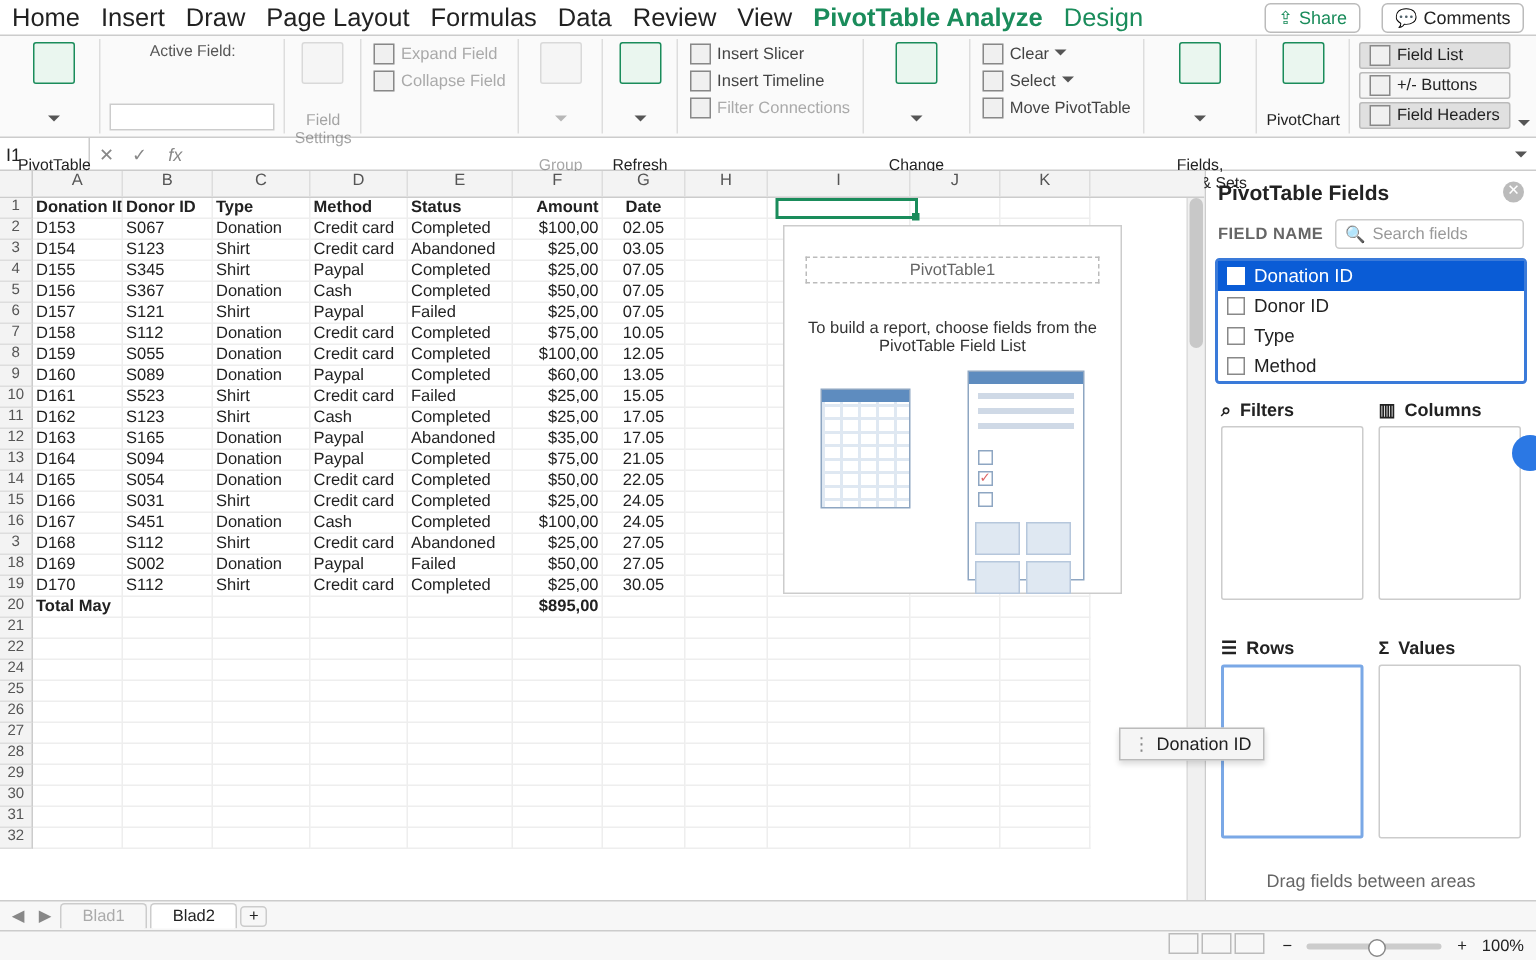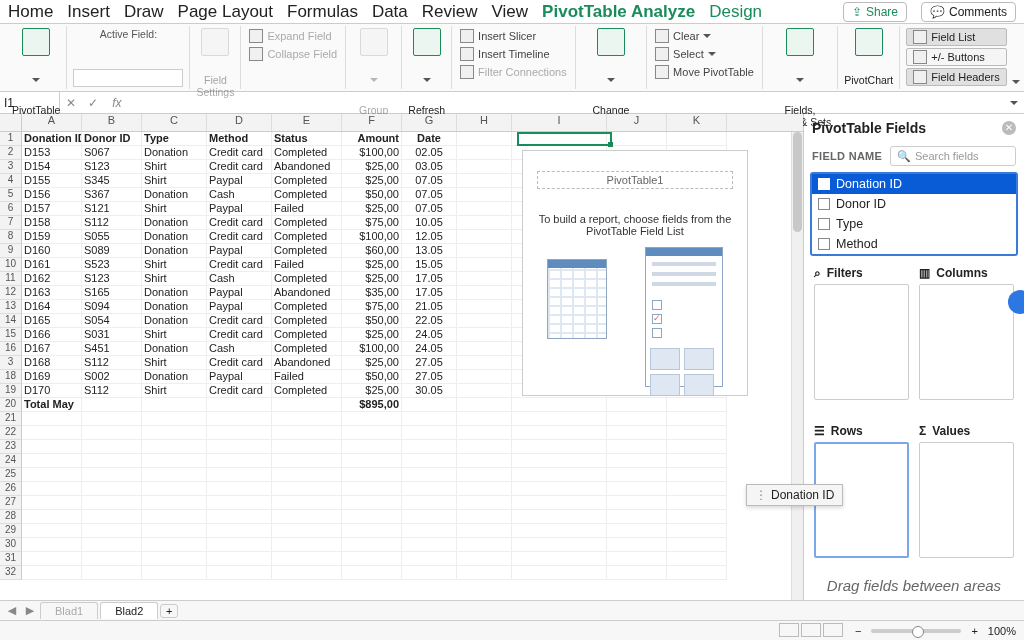--- a/index.html
+++ b/index.html
@@ -89,21 +89,21 @@
   .flist .item { display: flex; align-items: center; gap: 6px; padding: 3px 6px; font-size: 12.5px; cursor: grab; }
   .flist .item .cb { width: 12px; height: 12px; border: 1px solid #888; background: #fff; }
   .flist .item.sel { background: #0a5cd6; color: #fff; }
   .flist .item.sel .cb { border-color: #fff; }
   .areas { display: grid; grid-template-columns: 1fr 1fr; gap: 10px; padding: 10px 10px 4px; flex:1; }
   .area h4 { font-size: 12px; font-weight: 600; display: flex; align-items: center; gap: 6px; margin-bottom: 4px; }
   .area .drop { border: 1px solid #ccc; height: 116px; border-radius: 2px; position: relative; }
   .area.active .drop { border: 2px solid #7aa8e6; }
   .drag-ghost { position: absolute; left: -70px; top: 40px; background: #f5f5f5; border: 1px solid #bbb; padding: 3px 8px; font-size: 12px; white-space: nowrap; box-shadow: 0 2px 4px rgba(0,0,0,0.15); }
   .drag-ghost::before { content: "⋮"; margin-right: 4px; color: #888; }
-  .footer-txt { text-align: center; font-size: 15px; color: #666; padding: 2px 0 6px; font-style: italic; }
+  .footer-txt { text-align: center; font-size: 12px; color: #666; padding: 2px 0 6px; }
   .blue-bubble { position:absolute; right:-8px; top:290px; width:24px; height:24px; background:#2b78e4; border-radius:50%; }
 
   
   .sheettabs { height: 20px; border-top: 1px solid #ccc; display: flex; align-items: center; background: #f7f7f7; font-size: 11px; gap: 2px; padding: 0 4px; }
   .sheettabs .nav { width: 16px; text-align: center; color: #888; cursor:pointer;}
   .sheettabs .sheet { padding: 2px 14px; border: 1px solid #ccc; border-bottom: none; background: #fff; border-radius: 3px 3px 0 0; cursor:pointer;}
   .sheettabs .sheet.inactive { color: #aaa; background: #f7f7f7; }
   .sheettabs .add { width: 18px; text-align: center; border: 1px solid #ccc; border-radius: 3px; cursor:pointer;}
 
   
@@ -575,34 +575,20 @@
           <div class="cell cE"></div>
           <div class="cell cF"></div>
           <div class="cell cG"></div>
           <div class="cell cH"></div>
           <div class="cell cI"></div>
           <div class="cell cJ"></div>
           <div class="cell cK"></div>
         </div>
         <div class="row">
           <div class="rh">22</div>
-          <div class="cell cA"></div>
-          <div class="cell cB"></div>
-          <div class="cell cC"></div>
-          <div class="cell cD"></div>
-          <div class="cell cE"></div>
-          <div class="cell cF"></div>
-          <div class="cell cG"></div>
-          <div class="cell cH"></div>
-          <div class="cell cI"></div>
-          <div class="cell cJ"></div>
-          <div class="cell cK"></div>
-        </div>
-        <div class="row">
-          <div class="rh">23</div>
           <div class="cell cA"></div>
           <div class="cell cB"></div>
           <div class="cell cC"></div>
           <div class="cell cD"></div>
           <div class="cell cE"></div>
           <div class="cell cF"></div>
           <div class="cell cG"></div>
           <div class="cell cH"></div>
           <div class="cell cI"></div>
           <div class="cell cJ"></div>

